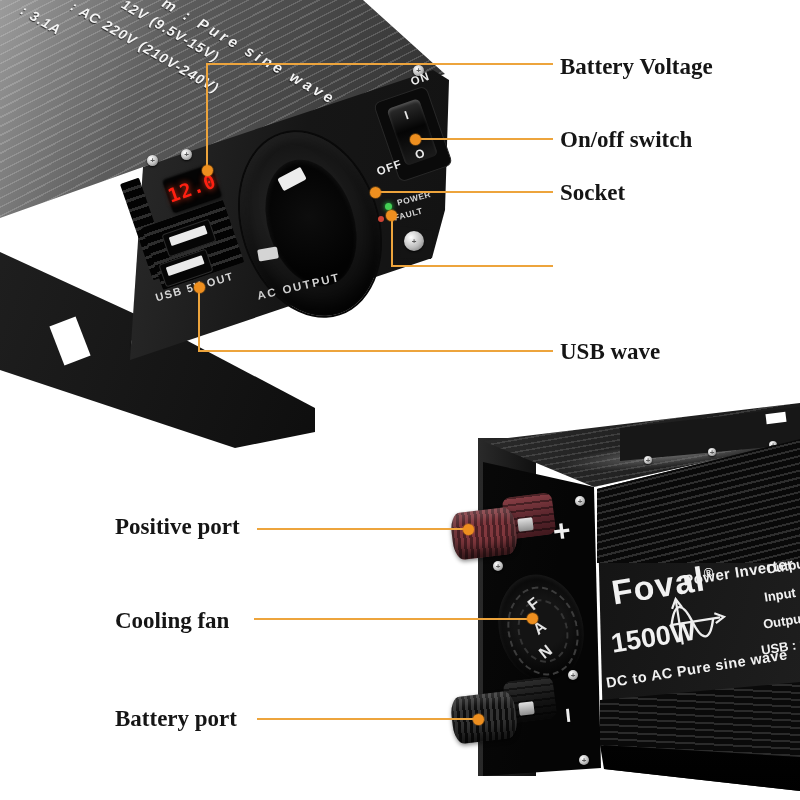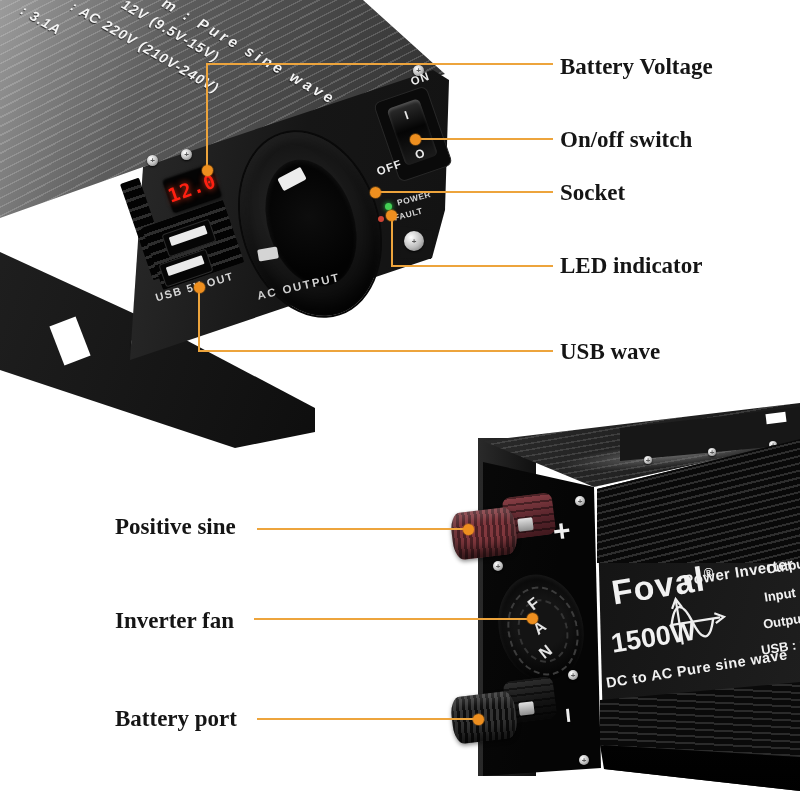--- a/index.html
+++ b/index.html
@@ -234,32 +234,31 @@
   <div class="cdot" style="left:410px;top:134px;"></div>
   <div class="clabel" style="left:560px;top:126px;">On/off switch</div>
 
   <div class="cl h" style="left:375px;top:191px;width:178px;"></div>
   <div class="cdot" style="left:370px;top:187px;"></div>
   <div class="clabel" style="left:560px;top:179px;">Socket</div>
 
   <div class="cl v" style="left:391px;top:215px;height:51px;"></div>
   <div class="cl h" style="left:391px;top:265px;width:162px;"></div>
   <div class="cdot" style="left:386px;top:210px;"></div>
-  <div class="clabel" style="left:560px;top:252px;">LED indicator</div>
 
   <div class="cl v" style="left:198px;top:287px;height:65px;"></div>
   <div class="cl h" style="left:198px;top:350px;width:355px;"></div>
   <div class="cdot" style="left:194px;top:282px;"></div>
   <div class="clabel" style="left:560px;top:338px;">USB wave</div>
 
-  <div class="clabel" style="left:115px;top:513px;">Positive sine</div>
+  <div class="clabel" style="left:115px;top:513px;">Positive port</div>
   <div class="cl h" style="left:257px;top:528px;width:212px;"></div>
   <div class="cdot" style="left:463px;top:524px;"></div>
 
-  <div class="clabel" style="left:115px;top:607px;">Inverter fan</div>
+  <div class="clabel" style="left:115px;top:607px;">Cooling fan</div>
   <div class="cl h" style="left:254px;top:618px;width:279px;"></div>
   <div class="cdot" style="left:527px;top:613px;"></div>
 
   <div class="clabel" style="left:115px;top:705px;">Battery port</div>
   <div class="cl h" style="left:257px;top:718px;width:222px;"></div>
   <div class="cdot" style="left:473px;top:714px;"></div>
 
 </div>
 
 </body></html>

